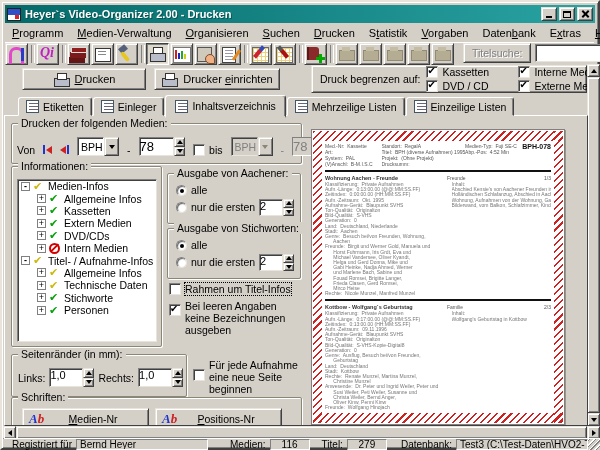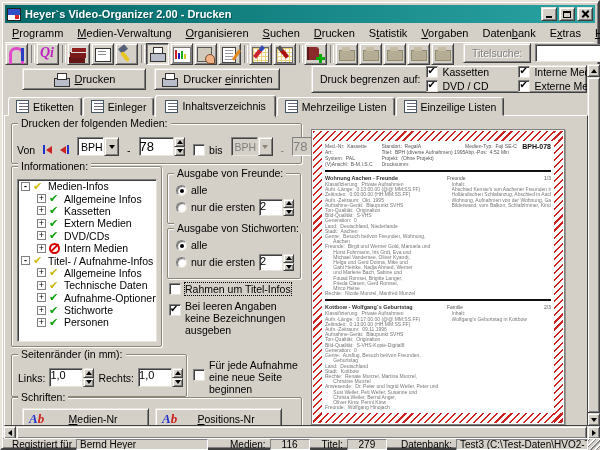--- a/index.html
+++ b/index.html
@@ -73,21 +73,21 @@
   .pico::before{content:"";position:absolute;left:1px;top:5px;width:14px;height:7px;background:#b9bcc9;border:1px solid #333}
   .pico::after{content:"";position:absolute;left:4px;top:0;width:8px;height:5px;background:#fff;border:1px solid #333}
   #limitpanel{left:309px;top:63px;width:276px;height:28px;display:flex;align-items:center}
   #limitlabel{padding:0 6px 0 8px;font-size:10.5px;white-space:nowrap}
   #limitgrid{display:grid;grid-template-rows:13px 13px;grid-auto-flow:column;grid-auto-columns:88px;row-gap:1px;column-gap:4px;align-content:center}
   .cbrow{display:flex;align-items:center;gap:4px;font-size:10.5px;white-space:nowrap}
   .cb{width:12px;height:12px;flex:0 0 auto;position:relative;background:#fff;border:1px solid;border-color:#808080 #e8e4dc #e8e4dc #808080;box-shadow:inset 1px 1px 0 #404040}
   .checked>.cb::after{content:"✔";position:absolute;left:0px;top:-2px;font-size:10px;font-weight:bold;color:#000}
   .focus-dotted{outline:1px dotted #000;outline-offset:0}
   
-  #tabsrow{left:6px;top:92px;right:16px;height:22px;display:flex;align-items:flex-end;z-index:2}
+  #tabsrow{left:16px;top:92px;right:16px;height:22px;display:flex;align-items:flex-end;z-index:2}
   .tab{position:relative;height:19px;margin-right:1px;display:flex;align-items:center;gap:4px;padding:0 7px;font-size:10.5px;background:#d4d0c8;border:1px solid;border-color:#fff #404040 transparent #fff;border-radius:3px 3px 0 0;box-shadow:inset -1px 0 0 #808080;white-space:nowrap}
   .tab.selected{height:23px;z-index:4;padding:0 9px;margin-bottom:-2px;border-bottom:2px solid #d4d0c8}
   .ticon{width:13px;height:13px;flex:0 0 auto;background-color:#fff;background-image:repeating-linear-gradient(#667 0 1px,transparent 1px 3px);background-size:9px 9px;background-position:2px 2px;background-repeat:no-repeat;border:1px solid #456}
   
   #content{left:2px;top:113px;width:584px;height:311px;background:#d4d0c8;border:1px solid;border-color:#fff #404040 #404040 #fff;overflow:hidden;z-index:1}
   .lbl{font-size:10.5px;white-space:nowrap}
   
   #grp-range{left:6px;top:7px;width:291px;height:41px}
   #rangerow{position:absolute;left:5px;top:13px;right:3px;display:flex;align-items:flex-end;gap:8px}
   .nav{width:14px;height:13px;display:flex;align-items:center;justify-content:center;gap:1px}
@@ -428,42 +428,37 @@
             <span>Allgemeine Infos</span>
           </div>
 
 
           <div class="trow lv1">
             <span class="exp plus"></span>
             <span class="ticn check-yellow"></span>
             <span>Technische Daten</span>
           </div>
 
-          <div class="trow lv1">
-            <span class="exp plus"></span>
-            <span class="ticn check-green"></span>
-            <span>Aufnahme-Optionen</span>
-          </div>
 
           <div class="trow lv1">
             <span class="exp plus"></span>
             <span class="ticn check-green"></span>
             <span>Stichworte</span>
           </div>
 
           <div class="trow lv1">
             <span class="exp plus"></span>
             <span class="ticn check-green"></span>
             <span>Personen</span>
           </div>
         </div>
     </div>
 
     <div id="grp-personen" class="grp">
-      <span class="legend">Ausgabe von Freunde:</span>
+      <span class="legend">Ausgabe von Aachener:</span>
       <span class="rbrow sel" style="left:8px;top:10px">
           <span class="rb"></span>
           <span>alle</span>
         </span>
       <span class="rbrow" style="left:8px;top:27px">
           <span class="rb"></span>
           <span>nur die ersten</span>
         </span>
       <span class="cntspin" style="top:25px">
           <span class="sval sunken">2</span>

